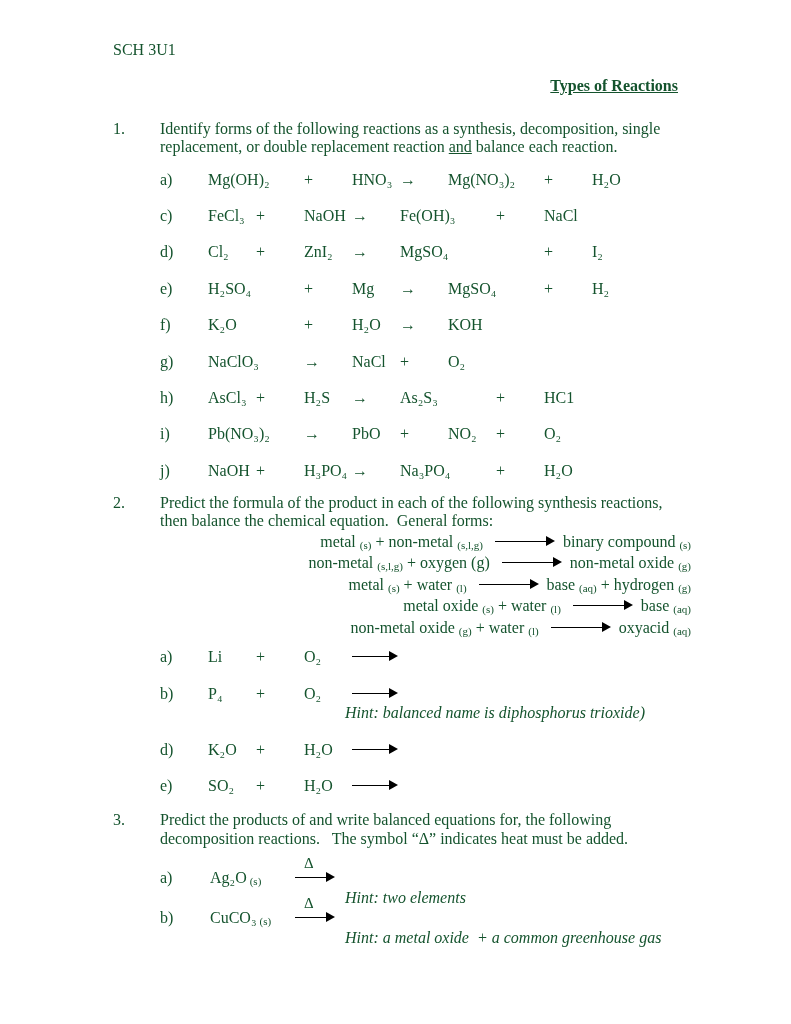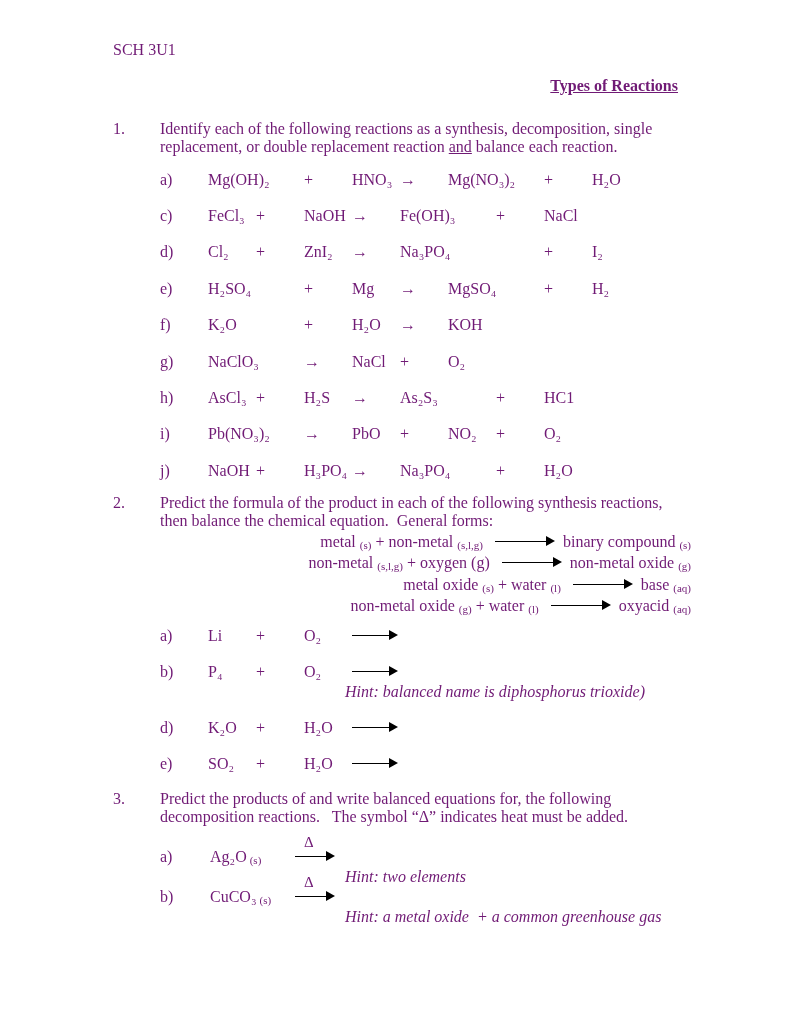--- a/index.html
+++ b/index.html
@@ -1,20 +1,20 @@
 <!DOCTYPE html>
 <html><head>
 <meta charset="utf-8">
 <style>
   * { margin:0; padding:0; box-sizing:border-box; }
   html,body { background:#ffffff; }
   .page {
     position:relative;
     width:791px; height:1024px;
-    background:#ffffff; color:#701a75;
+    background:#ffffff; color:#14532d;
     font-family:"Liberation Serif","DejaVu Serif",serif;
     font-size:16px; line-height:1.15;
     padding:41px 100px 28px 113px;
     overflow:hidden;
   }
   .title-wrap { text-align:right; margin-top:18px; width:565px; }
   .doc-title { font-weight:bold; text-decoration:underline; }
   .question { margin-top:24px; }
   .question.q2 { margin-top:14px; }
   .question.q3 { margin-top:16px; }
@@ -50,44 +50,45 @@
 
 <div class="page">
 
   <div class="course">SCH 3U1</div>
 
   <div class="title-wrap"><span class="doc-title">Types of Reactions</span></div>
 
   <div class="question q1">
     <div class="qhead">
       <span class="qnum">1.</span>
-      <div class="qtext"><span>Identify each of the following reactions as a synthesis, decomposition, single replacement, or double replacement reaction </span><span class="u">and</span><span> balance each reaction.</span></div>
+      <div class="qtext"><span>Identify forms of the following reactions as a synthesis, decomposition, single replacement, or double replacement reaction </span><span class="u">and</span><span> balance each reaction.</span></div>
     </div>
     <div class="qbody">
       <div class="eq-row mt14">a)	Mg(OH)₂	+	HNO₃	→	Mg(NO₃)₂	+	H₂O</div>
       <div class="eq-row">c)	FeCl₃	+	NaOH	→	Fe(OH)₃	+	NaCl</div>
-      <div class="eq-row">d)	Cl₂	+	ZnI₂	→	Na₃PO₄		+	I₂</div>
+      <div class="eq-row">d)	Cl₂	+	ZnI₂	→	MgSO₄		+	I₂</div>
       <div class="eq-row">e)	H₂SO₄		+	Mg	→	MgSO₄	+	H₂</div>
       <div class="eq-row">f)	K₂O		+	H₂O	→	KOH</div>
       <div class="eq-row">g)	NaClO₃	→	NaCl	+	O₂</div>
       <div class="eq-row">h)	AsCl₃	+	H₂S	→	As₂S₃		+	HC1</div>
       <div class="eq-row">i)	Pb(NO₃)₂	→	PbO	+	NO₂	+	O₂</div>
       <div class="eq-row">j)	NaOH	+	H₃PO₄	→	Na₃PO₄	+	H₂O</div>
     </div>
   </div>
 
   <div class="question q2">
     <div class="qhead">
       <span class="qnum">2.</span>
       <div class="qtext">Predict the formula of the product in each of the following synthesis reactions, then balance the chemical equation.  General forms:</div>
     </div>
     <div class="qbody">
       <div class="gf-block">
         <div class="gf-line"><span>metal </span><span class="small-state">(s)</span><span> + non-metal </span><span class="small-state">(s,l,g)</span><span class="arrow arrow-gf"></span><span>binary compound </span><span class="small-state">(s)</span></div>
         <div class="gf-line"><span>non-metal </span><span class="small-state">(s,l,g)</span><span> + oxygen (g)</span><span class="arrow arrow-gf"></span><span>non-metal oxide </span><span class="small-state">(g)</span></div>
+        <div class="gf-line"><span>metal </span><span class="small-state">(s)</span><span> + water </span><span class="small-state">(l)</span><span class="arrow arrow-gf"></span><span>base </span><span class="small-state">(aq)</span><span> + hydrogen </span><span class="small-state">(g)</span></div>
         <div class="gf-line"><span>metal oxide </span><span class="small-state">(s)</span><span> + water </span><span class="small-state">(l)</span><span class="arrow arrow-gf"></span><span>base </span><span class="small-state">(aq)</span></div>
         <div class="gf-line"><span>non-metal oxide </span><span class="small-state">(g)</span><span> + water </span><span class="small-state">(l)</span><span class="arrow arrow-gf"></span><span>oxyacid </span><span class="small-state">(aq)</span></div>
       </div>
       <div class="eq-row mt16"><span>a)	Li	+	O₂	</span><span class="arrow arrow-item"></span></div>
       <div class="eq-row"><span>b)	P₄	+	O₂	</span><span class="arrow arrow-item"></span></div>
       <div class="q2-hint">Hint: balanced name is diphosphorus trioxide)</div>
       <div class="eq-row"><span>d)	K₂O	+	H₂O	</span><span class="arrow arrow-item"></span></div>
       <div class="eq-row"><span>e)	SO₂	+	H₂O	</span><span class="arrow arrow-item"></span></div>
     </div>
   </div>

